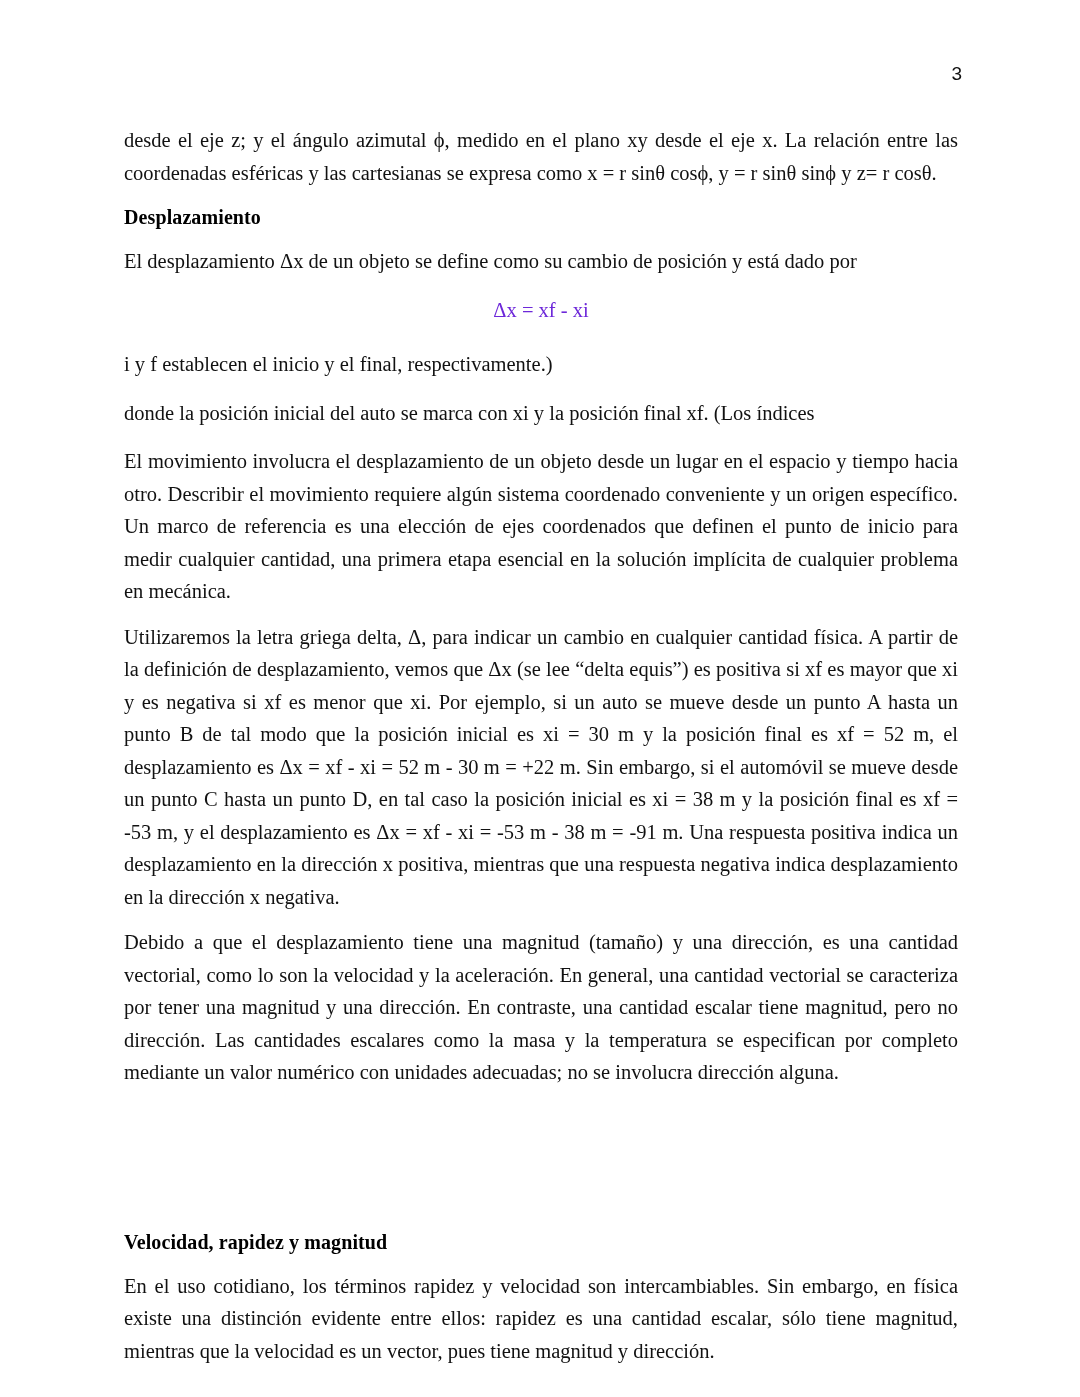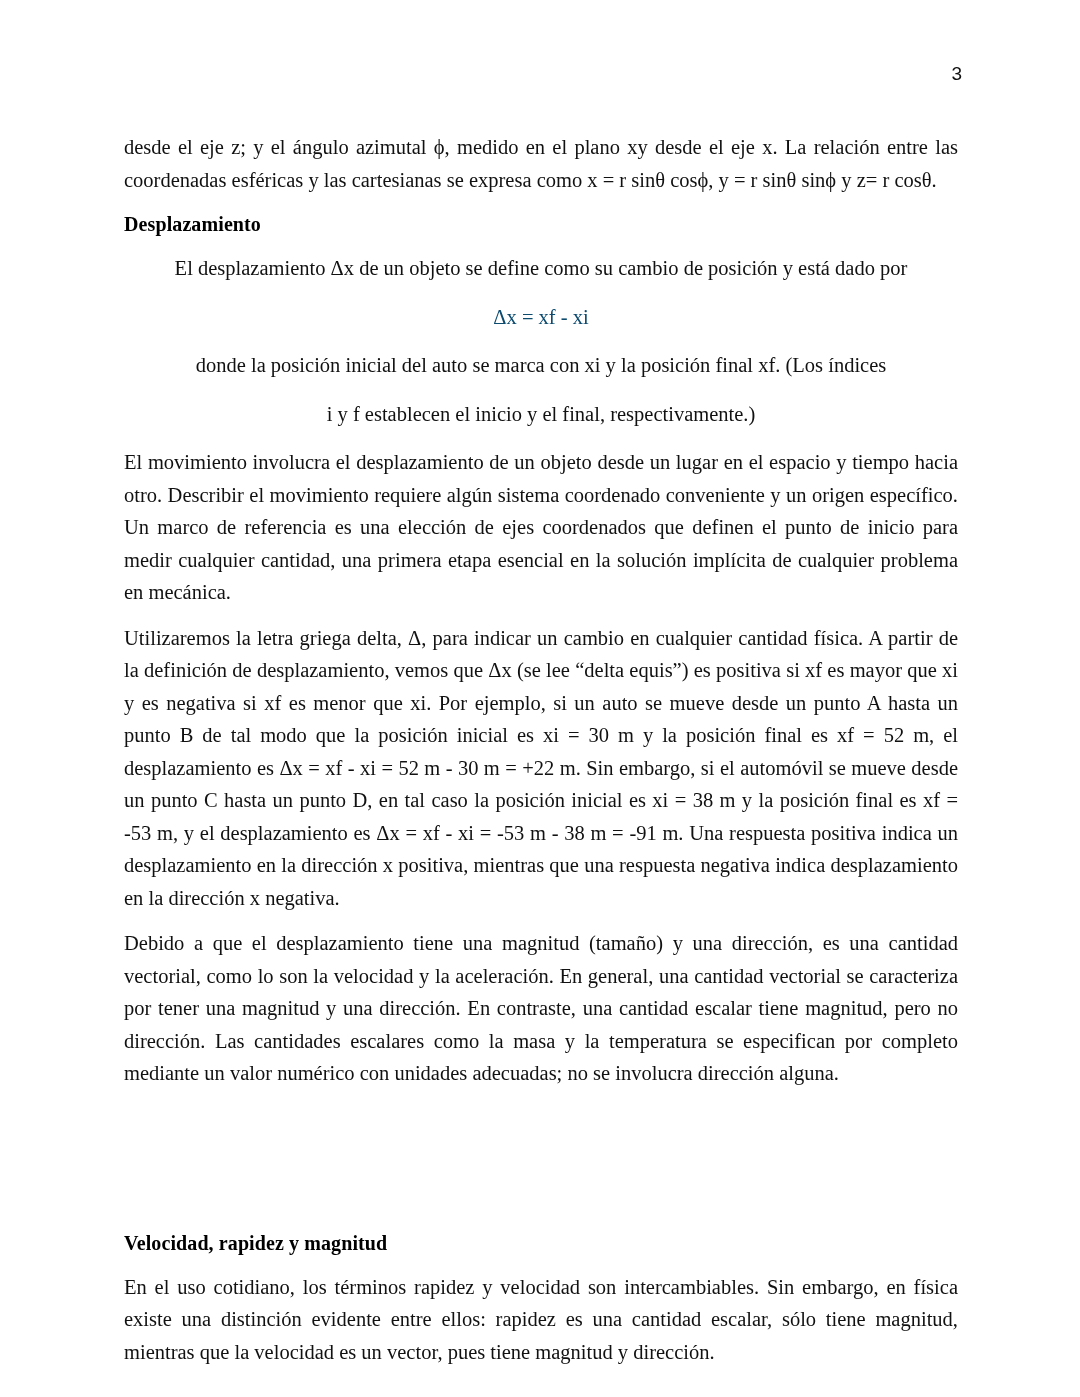--- a/index.html
+++ b/index.html
@@ -34,21 +34,21 @@
 
   
   .content {
     position: absolute;
     left: 124px;
     top: 124px;
     width: 834px;
   }
 
   p.para {
-    margin: 7px 0 13px 0;
+    margin: 0 0 13px 0;
     font-size: 20.5px;
     line-height: 32.5px;
     text-align: justify;
     text-justify: inter-word;
     hyphens: none;
     color: #111111;
   }
 
   h2.heading {
     margin: 13px 0 13px 0;
@@ -59,52 +59,52 @@
     color: #000000;
     letter-spacing: 0.1px;
   }
 
   h2.heading.first {
     margin-top: 0;
   }
 
   
   p.para.single {
-    text-align: center;
+    text-align: left;
     margin-bottom: 16px;
   }
 
   
   p.equation {
-    margin: 14px 0 16px 0;
+    margin: 14px 0 22px 0;
     font-size: 20.5px;
     line-height: 32.5px;
     text-align: center;
-    color: #0c4a6e;
+    color: #6d28d9;
   }
 
   
   .gap-block {
     height: 112px;
   }
 </style>
 </head>
 <body>
 
 <div class="page">
 
   <div class="page-number">3</div>
 
   <div class="content">
       <p class="para">desde el eje z; y el ángulo azimutal ϕ, medido en el plano xy desde el eje x. La relación entre las coordenadas esféricas y las cartesianas se expresa como x = r sinθ cosϕ, y = r sinθ sinϕ y z= r cosθ.</p>
       <h2 class="heading first">Desplazamiento</h2>
       <p class="para single">El desplazamiento Δx de un objeto se define como su cambio de posición y está dado por</p>
       <p class="equation">Δx = xf - xi</p>
+      <p class="para single">i y f establecen el inicio y el final, respectivamente.)</p>
       <p class="para single">donde la posición inicial del auto se marca con xi y la posición final xf. (Los índices</p>
-      <p class="para single">i y f establecen el inicio y el final, respectivamente.)</p>
       <p class="para">El movimiento involucra el desplazamiento de un objeto desde un lugar en el espacio y tiempo hacia otro. Describir el movimiento requiere algún sistema coordenado conveniente y un origen específico. Un marco de referencia es una elección de ejes coordenados que definen el punto de inicio para medir cualquier cantidad, una primera etapa esencial en la solución implícita de cualquier problema en mecánica.</p>
       <p class="para">Utilizaremos la letra griega delta, Δ, para indicar un cambio en cualquier cantidad física. A partir de la definición de desplazamiento, vemos que Δx (se lee “delta equis”) es positiva si xf es mayor que xi y es negativa si xf es menor que xi. Por ejemplo, si un auto se mueve desde un punto A hasta un punto B de tal modo que la posición inicial es xi = 30 m y la posición final es xf = 52 m, el desplazamiento es Δx = xf - xi = 52 m - 30 m = +22 m. Sin embargo, si el automóvil se mueve desde un punto C hasta un punto D, en tal caso la posición inicial es xi = 38 m y la posición final es xf = -53 m, y el desplazamiento es Δx = xf - xi = -53 m - 38 m = -91 m. Una respuesta positiva indica un desplazamiento en la dirección x positiva, mientras que una respuesta negativa indica desplazamiento en la dirección x negativa.</p>
       <p class="para">Debido a que el desplazamiento tiene una magnitud (tamaño) y una dirección, es una cantidad vectorial, como lo son la velocidad y la aceleración. En general, una cantidad vectorial se caracteriza por tener una magnitud y una dirección. En contraste, una cantidad escalar tiene magnitud, pero no dirección. Las cantidades escalares como la masa y la temperatura se especifican por completo mediante un valor numérico con unidades adecuadas; no se involucra dirección alguna.</p>
       <div class="gap-block"></div>
       <h2 class="heading">Velocidad, rapidez y magnitud</h2>
       <p class="para">En el uso cotidiano, los términos rapidez y velocidad son intercambiables. Sin embargo, en física existe una distinción evidente entre ellos: rapidez es una cantidad escalar, sólo tiene magnitud, mientras que la velocidad es un vector, pues tiene magnitud y dirección.</p>
     </div>
 
 </div>
 

